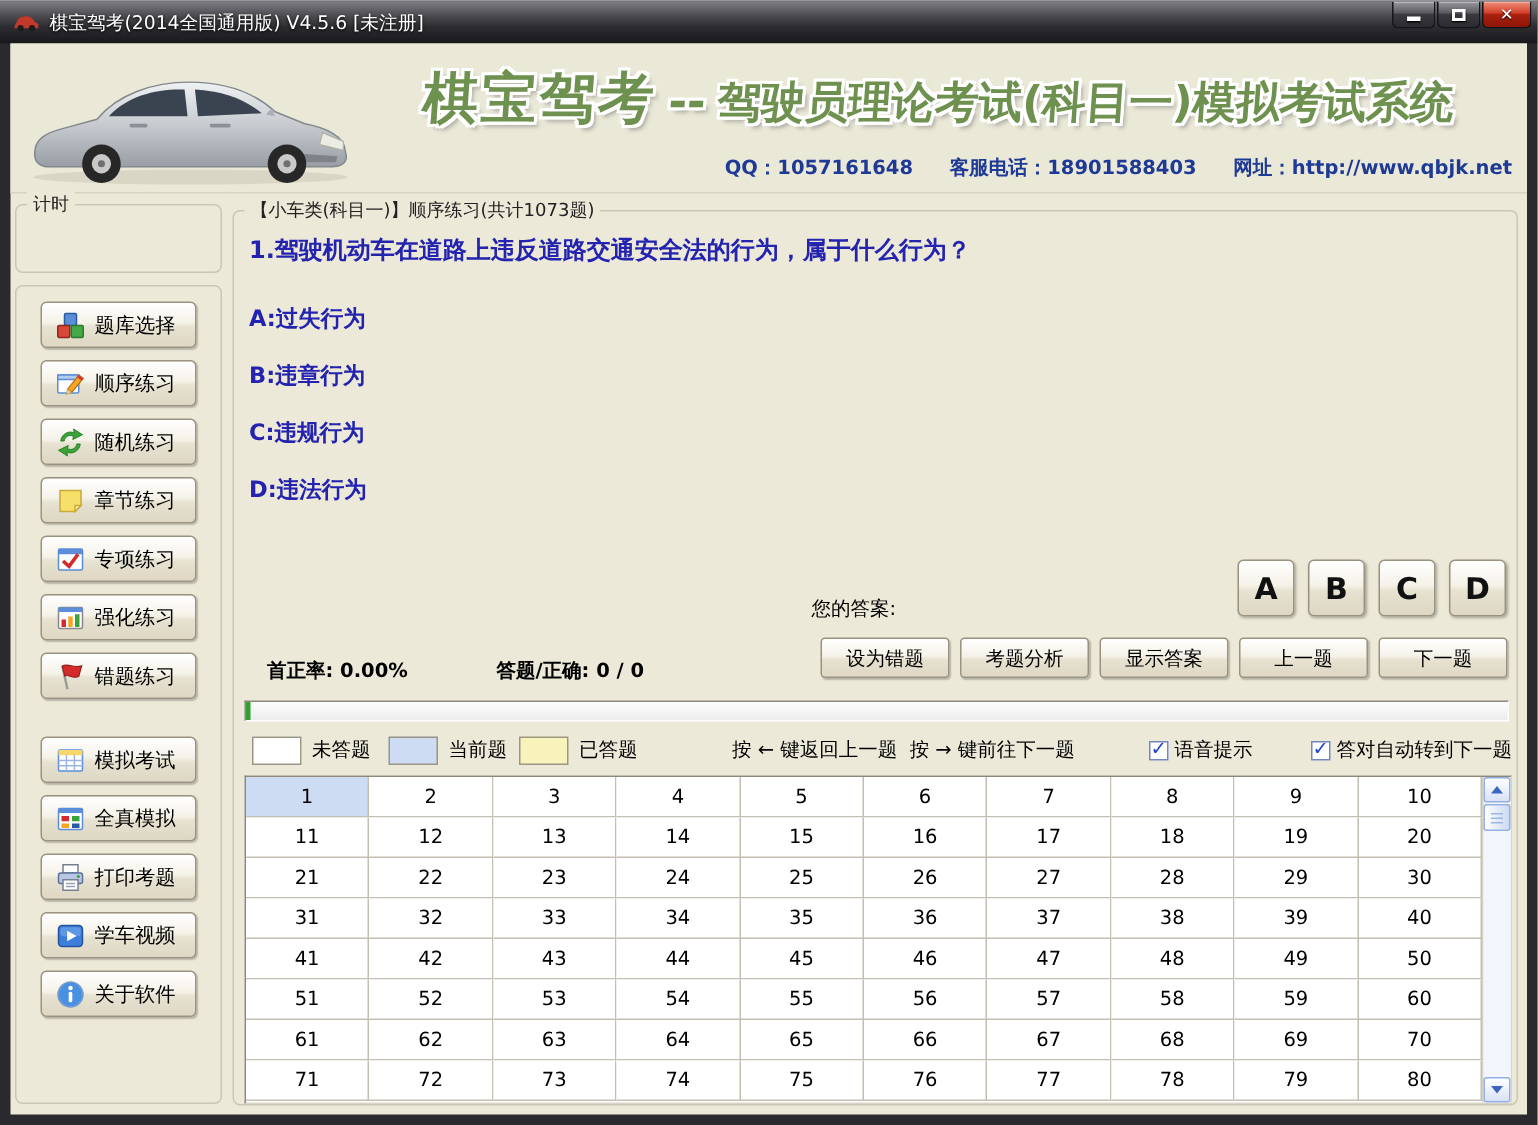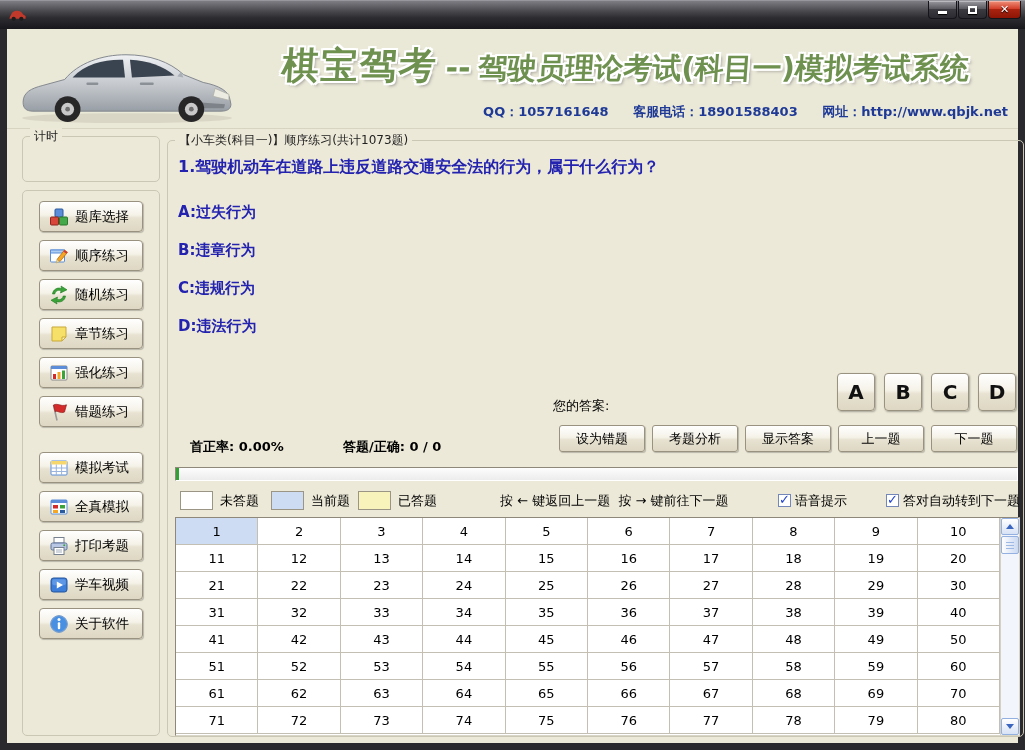--- a/index.html
+++ b/index.html
@@ -26,21 +26,21 @@
   .car { position:absolute; left:6px; top:2px; }
   .title-line { position:absolute; left:232px; right:6px; top:12px; text-align:center; white-space:nowrap; transform:skewX(-4deg); color:#6f9150; font-weight:bold;
       text-shadow:-2px -2px 0 #fff,2px -2px 0 #fff,-2px 2px 0 #fff,2px 2px 0 #fff,-2px 0 0 #fff,2px 0 0 #fff,0 -2px 0 #fff,0 2px 0 #fff,3px 3px 3px rgba(110,110,110,.55); }
   .brand { font-size:37px; letter-spacing:2px; }
   .brand-sep { font-size:30px; margin:0 8px; }
   .sys-title { font-size:29px; }
   .contact-line { position:absolute; right:10px; bottom:7px; color:#1e3a96; font-weight:bold; font-size:13px; }
   .contact-line span { margin-left:20px; }
 
   
-  .content { position:absolute; top:100px; left:0; right:0; bottom:0;margin-left:12px; }
+  .content { position:absolute; top:100px; left:0; right:0; bottom:0; }
 
   .gbox { position:absolute; border:1px solid #cbc7b5; border-radius:5px; }
   .gbox-label { position:absolute; top:-9px; left:7px; background:#ece9d8; padding:0 4px; font-size:12px; color:#222; white-space:nowrap; }
 
   
   .timer-box { left:3px; top:7px; width:138px; height:46px; }
   .timer-value { text-align:center; margin-top:13px; font-size:20px; font-weight:bold; color:#2a2acc; letter-spacing:1px; }
   .nav-box { left:3px; top:61px; width:138px; height:546px; padding-top:10px; }
   .nav-btn { display:flex; align-items:center; gap:6px; width:104px; height:31px; margin:0 auto 8px auto; padding-left:9px;
       background:linear-gradient(180deg,#ffffff 0%,#f5f2e8 45%,#e7e2d1 55%,#ddd7c3 100%); border:1px solid #9a9280; border-radius:4px;
@@ -97,20 +97,21 @@
 <div class="win">
 
   <div class="titlebar">
     <span class="tb-icon">
       <svg width="19" height="13" viewBox="0 0 20 13">
           <path d="M2 8 L4 4 C5 2 8 1.5 10 1.5 C13 1.5 15 3.5 16 5.5 L18.5 7 L18.5 10 L1.5 10 Z" fill="#c0392b"></path>
           <circle cx="6" cy="10" r="2.2" fill="#1c1c1c"></circle>
           <circle cx="14" cy="10" r="2.2" fill="#1c1c1c"></circle>
         </svg>
     </span>
+    <span class="tb-title">棋宝驾考(2014全国通用版) V4.5.6 [未注册]</span>
     <span class="tb-btns">
       <span class="tb-btn">
           <i class="glyph-min"></i>
         </span>
       <span class="tb-btn">
           <i class="glyph-max"></i>
         </span>
       <span class="tb-btn close">
           <i class="glyph-close">✕</i>
         </span>
@@ -199,20 +200,30 @@
         <button class="nav-btn">
           <span class="nav-ico">
               <svg width="20" height="20" viewBox="0 0 20 20">
                 <path d="M3 3 L17 3 L17 13 L13 17 L3 17 Z" fill="#f7e06a" stroke="#c9a93a"></path>
                 <path d="M13 17 L13 13 L17 13 Z" fill="#fdf3b0" stroke="#c9a93a"></path>
               </svg>
             </span>
           <span class="nav-label">章节练习</span>
         </button>
 
+        <button class="nav-btn">
+          <span class="nav-ico">
+              <svg width="20" height="20" viewBox="0 0 20 20">
+                <rect x="2" y="3" width="16" height="14" rx="1" fill="#fff" stroke="#5b8dd9"></rect>
+                <rect x="2" y="3" width="16" height="3.5" fill="#5b8dd9"></rect>
+                <path d="M5 11 L9 14.5 L15 6.5" stroke="#d42a2a" stroke-width="2.4" fill="none"></path>
+              </svg>
+            </span>
+          <span class="nav-label">专项练习</span>
+        </button>
 
         <button class="nav-btn">
           <span class="nav-ico">
               <svg width="20" height="20" viewBox="0 0 20 20">
                 <rect x="2" y="3" width="16" height="14" rx="1" fill="#fff" stroke="#888"></rect>
                 <rect x="2" y="3" width="16" height="3" fill="#5b8dd9"></rect>
                 <rect x="4" y="11" width="3" height="5" fill="#d42a2a"></rect>
                 <rect x="8.5" y="9" width="3" height="7" fill="#f5a623"></rect>
                 <rect x="13" y="7.5" width="3" height="8.5" fill="#3aa33a"></rect>
               </svg>

